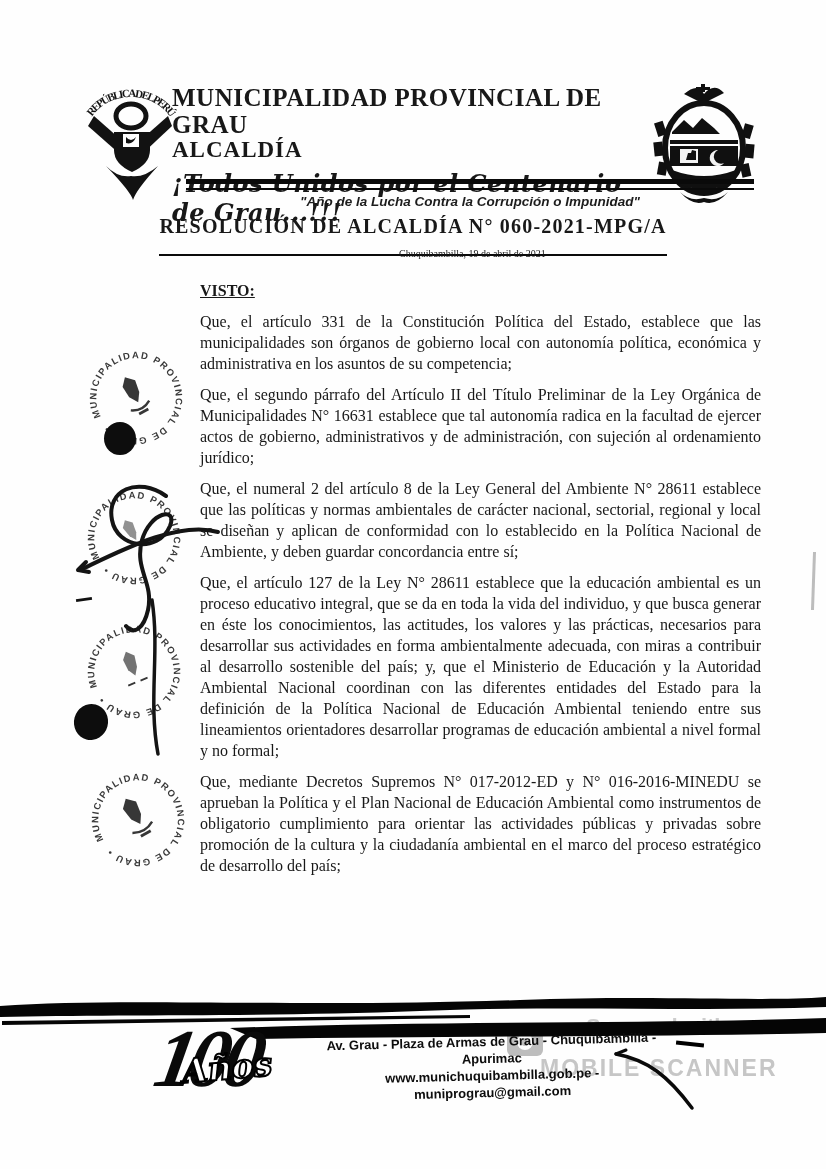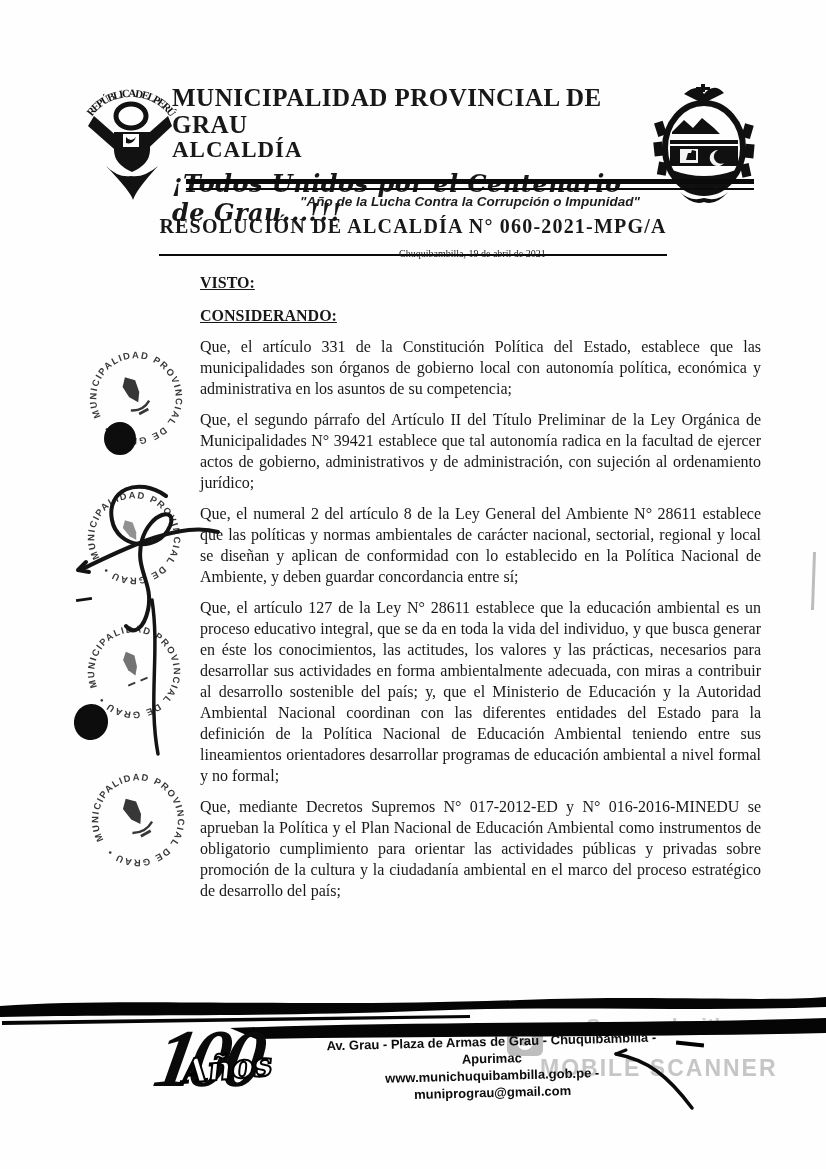--- a/index.html
+++ b/index.html
@@ -120,25 +120,24 @@
   </div>
   <div class="double-rule"></div>
   <div class="slogan">"Año de la Lucha Contra la Corrupción o Impunidad"</div>
 
   <div class="doc-title">
     <span>RESOLUCIÓN DE ALCALDÍA N° 060-2021-MPG/A</span>
   </div>
   <div class="dateline">Chuquibambilla, 19 de abril de 2021</div>
 
   <div class="body-text">
-    <div class="sec-heading" style="margin-top:0">VISTO:</div>
-
-    <div class="sec-heading">CONSIDERANDO:</div>
+    <div class="sec-heading" style="margin-top:8px">VISTO:</div>
+
     <p>Que, el artículo 331 de la Constitución Política del Estado, establece que las municipalidades son órganos de gobierno local con autonomía política, económica y administrativa en los asuntos de su competencia;</p>
-    <p>Que, el segundo párrafo del Artículo II del Título Preliminar de la Ley Orgánica de Municipalidades N° 39421 establece que tal autonomía radica en la facultad de ejercer actos de gobierno, administrativos y de administración, con sujeción al ordenamiento jurídico;</p>
+    <p>Que, el segundo párrafo del Artículo II del Título Preliminar de la Ley Orgánica de Municipalidades N° 16631 establece que tal autonomía radica en la facultad de ejercer actos de gobierno, administrativos y de administración, con sujeción al ordenamiento jurídico;</p>
     <p>Que, el numeral 2 del artículo 8 de la Ley General del Ambiente N° 28611 establece que las políticas y normas ambientales de carácter nacional, sectorial, regional y local se diseñan y aplican de conformidad con lo establecido en la Política Nacional de Ambiente, y deben guardar concordancia entre sí;</p>
     <p>Que, el artículo 127 de la Ley N° 28611 establece que la educación ambiental es un proceso educativo integral, que se da en toda la vida del individuo, y que busca generar en éste los conocimientos, las actitudes, los valores y las prácticas, necesarios para desarrollar sus actividades en forma ambientalmente adecuada, con miras a contribuir al desarrollo sostenible del país; y, que el Ministerio de Educación y la Autoridad Ambiental Nacional coordinan con las diferentes entidades del Estado para la definición de la Política Nacional de Educación Ambiental teniendo entre sus lineamientos orientadores desarrollar programas de educación ambiental a nivel formal y no formal;</p>
     <p>Que, mediante Decretos Supremos N° 017-2012-ED y N° 016-2016-MINEDU se aprueban la Política y el Plan Nacional de Educación Ambiental como instrumentos de obligatorio cumplimiento para orientar las actividades públicas y privadas sobre promoción de la cultura y la ciudadanía ambiental en el marco del proceso estratégico de desarrollo del país;</p>
   </div>
 
   <div class="stamp s1">
     <svg viewBox="0 0 110 110">
       <defs>
           <path id="ring1" d="M13 55 A 42 42 0 1 1 97 55 A 42 42 0 1 1 13 55"></path>
         </defs>

